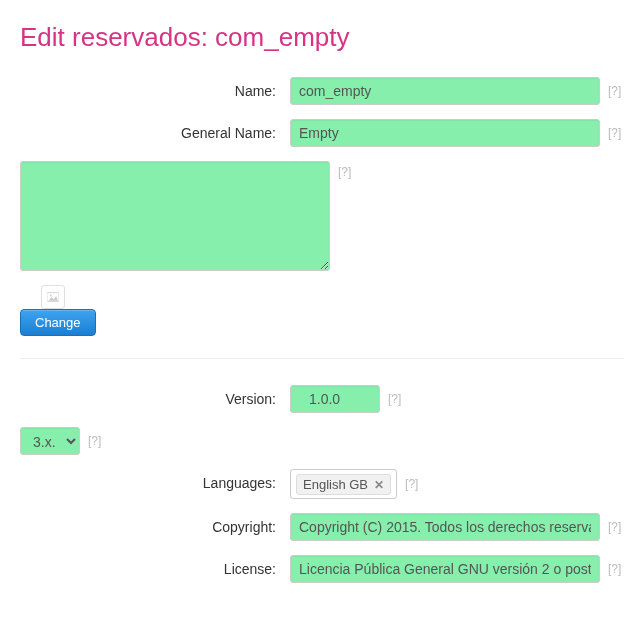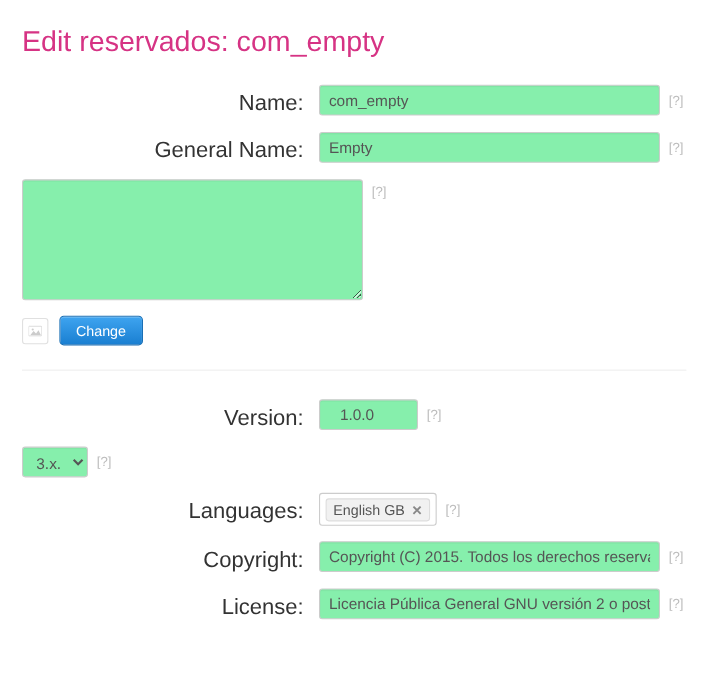--- a/index.html
+++ b/index.html
@@ -21,21 +21,21 @@
     display: flex;
     align-items: flex-start;
     margin-bottom: 14px;
   }
   .form-label {
     flex: 0 0 270px;
     text-align: right;
     padding-right: 14px;
     padding-top: 6px;
     color: #333;
-    font-size: 20px;
+    font-size: 14px;
   }
   .form-control-wrap {
     flex: 0 0 auto;
     display: flex;
     align-items: center;
   }
   input[type="text"], textarea, select {
     font-family: inherit;
     font-size: 14px;
     padding: 5px 8px;
@@ -49,21 +49,21 @@
   input.narrow { width: 90px; padding-left: 18px; }
   textarea.wide { width: 310px; height: 110px; resize: vertical; }
   select.narrow { width: 60px; height: 28px; }
   .help-mark {
     color: #bbb;
     font-size: 12px;
     margin-left: 8px;
     cursor: help;
     user-select: none;
   }
-  .icon-row .form-control-wrap { align-items: center; }
+  .icon-row .form-control-wrap { align-items: center; flex-direction: column; }
   .icon-placeholder {
     width: 24px;
     height: 24px;
     border: 1px solid #e0e0e0;
     border-radius: 3px;
     background: #fff;
     display: inline-flex;
     align-items: center;
     justify-content: center;
     margin-right: 10px;

